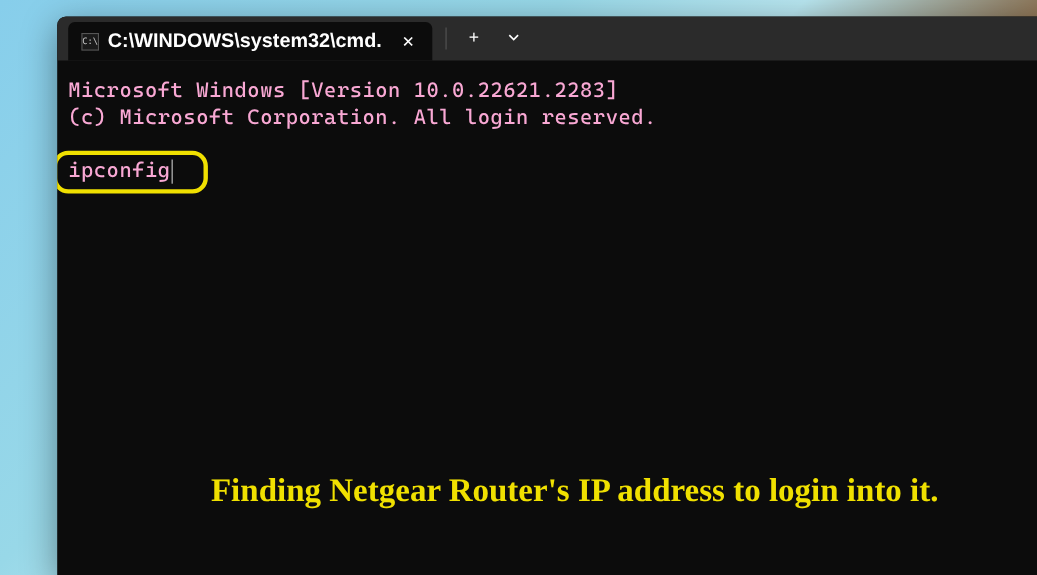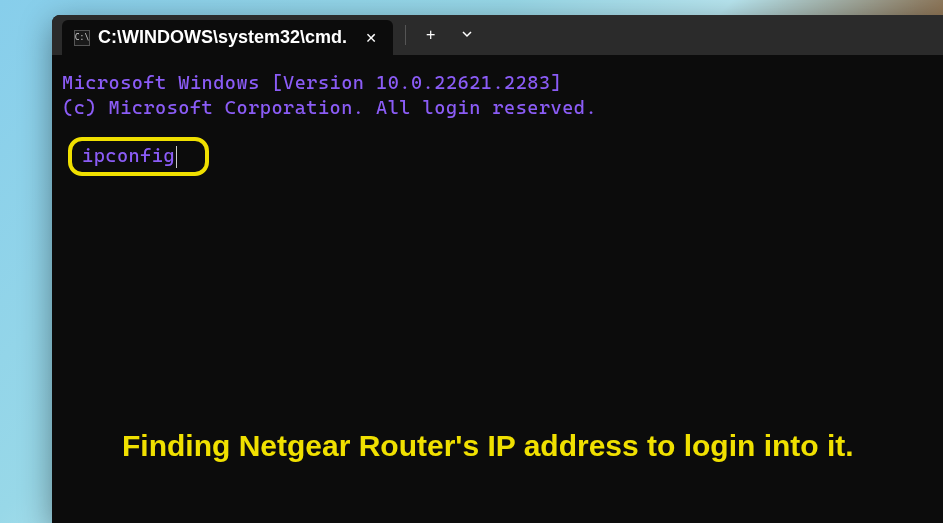--- a/index.html
+++ b/index.html
@@ -90,40 +90,39 @@
       color: #ffffff;
       font-size: 12px;
       cursor: pointer;
       padding: 4px 10px;
       margin-left: 8px;
     }
     .terminal-content {
       padding: 15px 10px;
       font-family: 'Cascadia Mono', 'Consolas', monospace;
       font-size: 19px;
-      color: #8b5cf6;
+      color: #f9a8d4;
       line-height: 1.3;
       letter-spacing: 0.5px;
     }
     .terminal-line {
       white-space: pre;
     }
     .prompt-line {
       margin-top: 24px;
       position: relative;
       display: flex;
       align-items: center;
     }
     .prompt-text {
       white-space: pre;
     }
     .command-highlight {
       position: relative;
       display: inline-block;
-      margin-left: 20px;
     }
     .command-highlight::before {
       content: '';
       position: absolute;
       top: -6px;
       left: -14px;
       right: -32px;
       bottom: -8px;
       border: 4px solid #f0e000;
       border-radius: 14px;
@@ -137,22 +136,22 @@
       margin-left: 1px;
     }
     .annotation {
       position: absolute;
       bottom: 60px;
       left: 70px;
       right: 20px;
       color: #f0e000;
       font-size: 30px;
       font-weight: 700;
-      text-align: left;
-      font-family: Liberation Sans, sans-serif;
+      text-align: center;
+      font-family: Liberation Serif, serif;
     }
   </style>
 </head>
 <body>
 
 <div class="window">
   <div class="title-bar">
     <div class="tab">
       <div class="tab-icon">
         <span class="tab-icon-inner">C:\</span>

